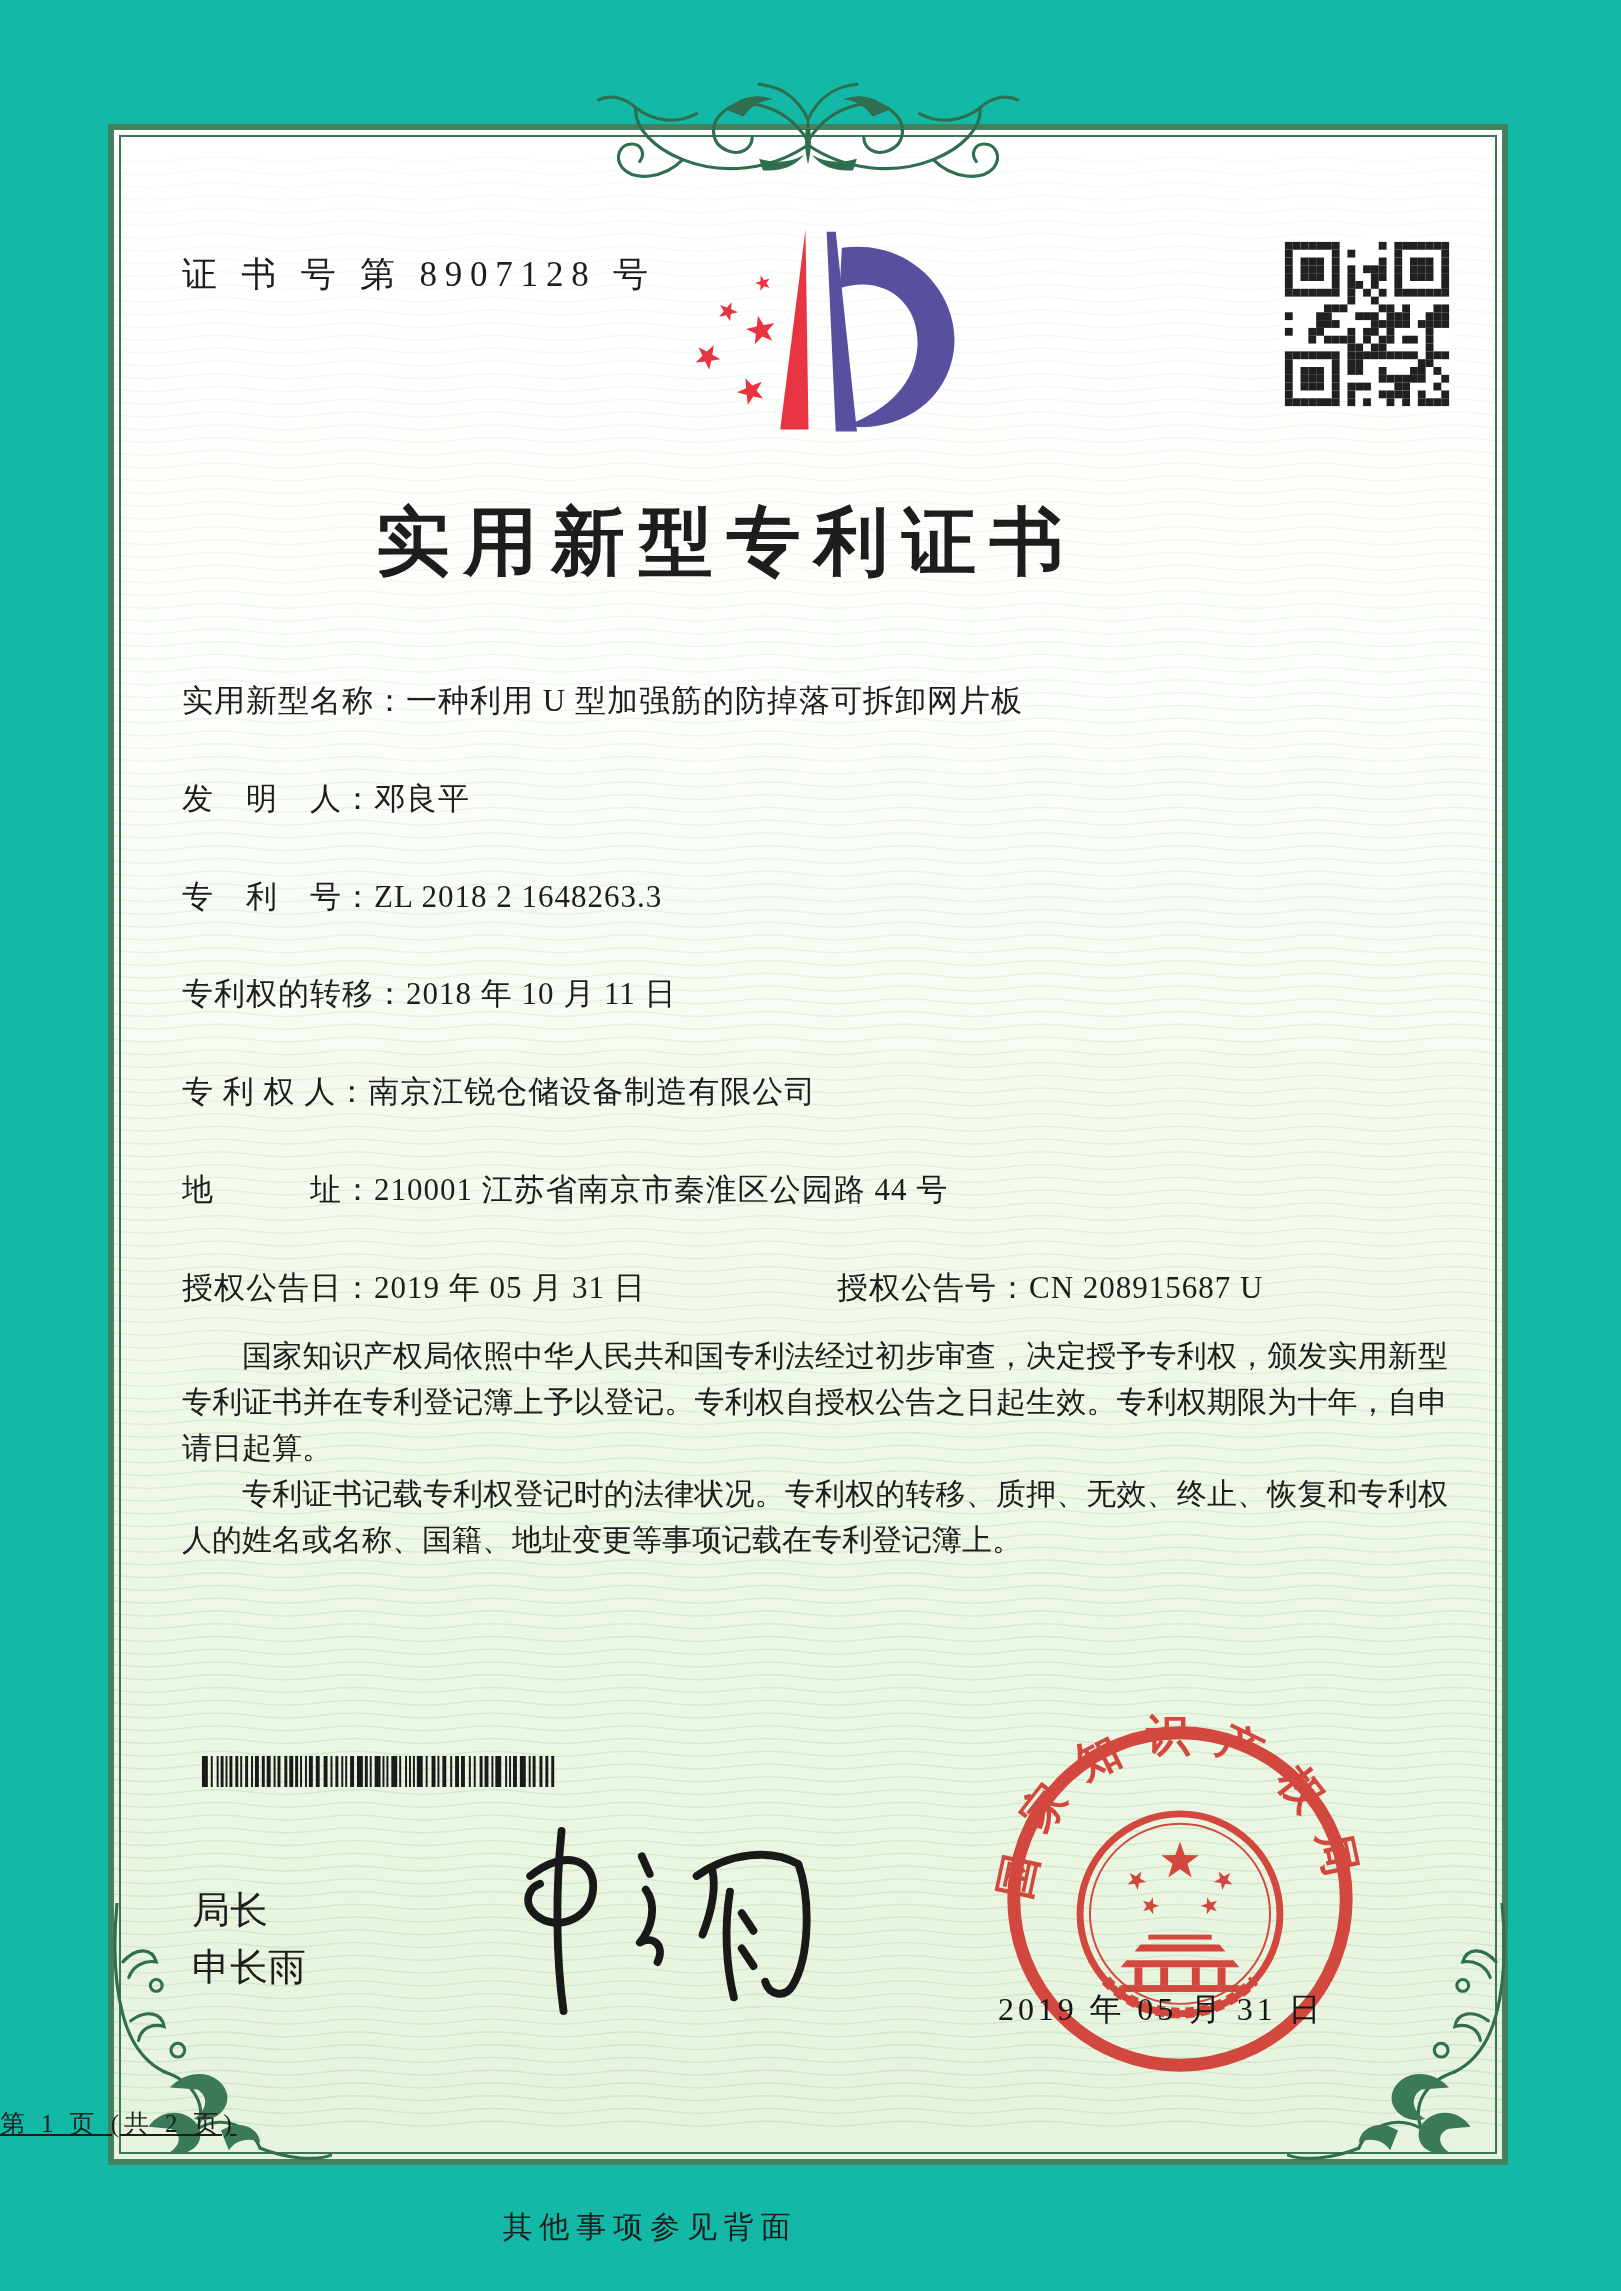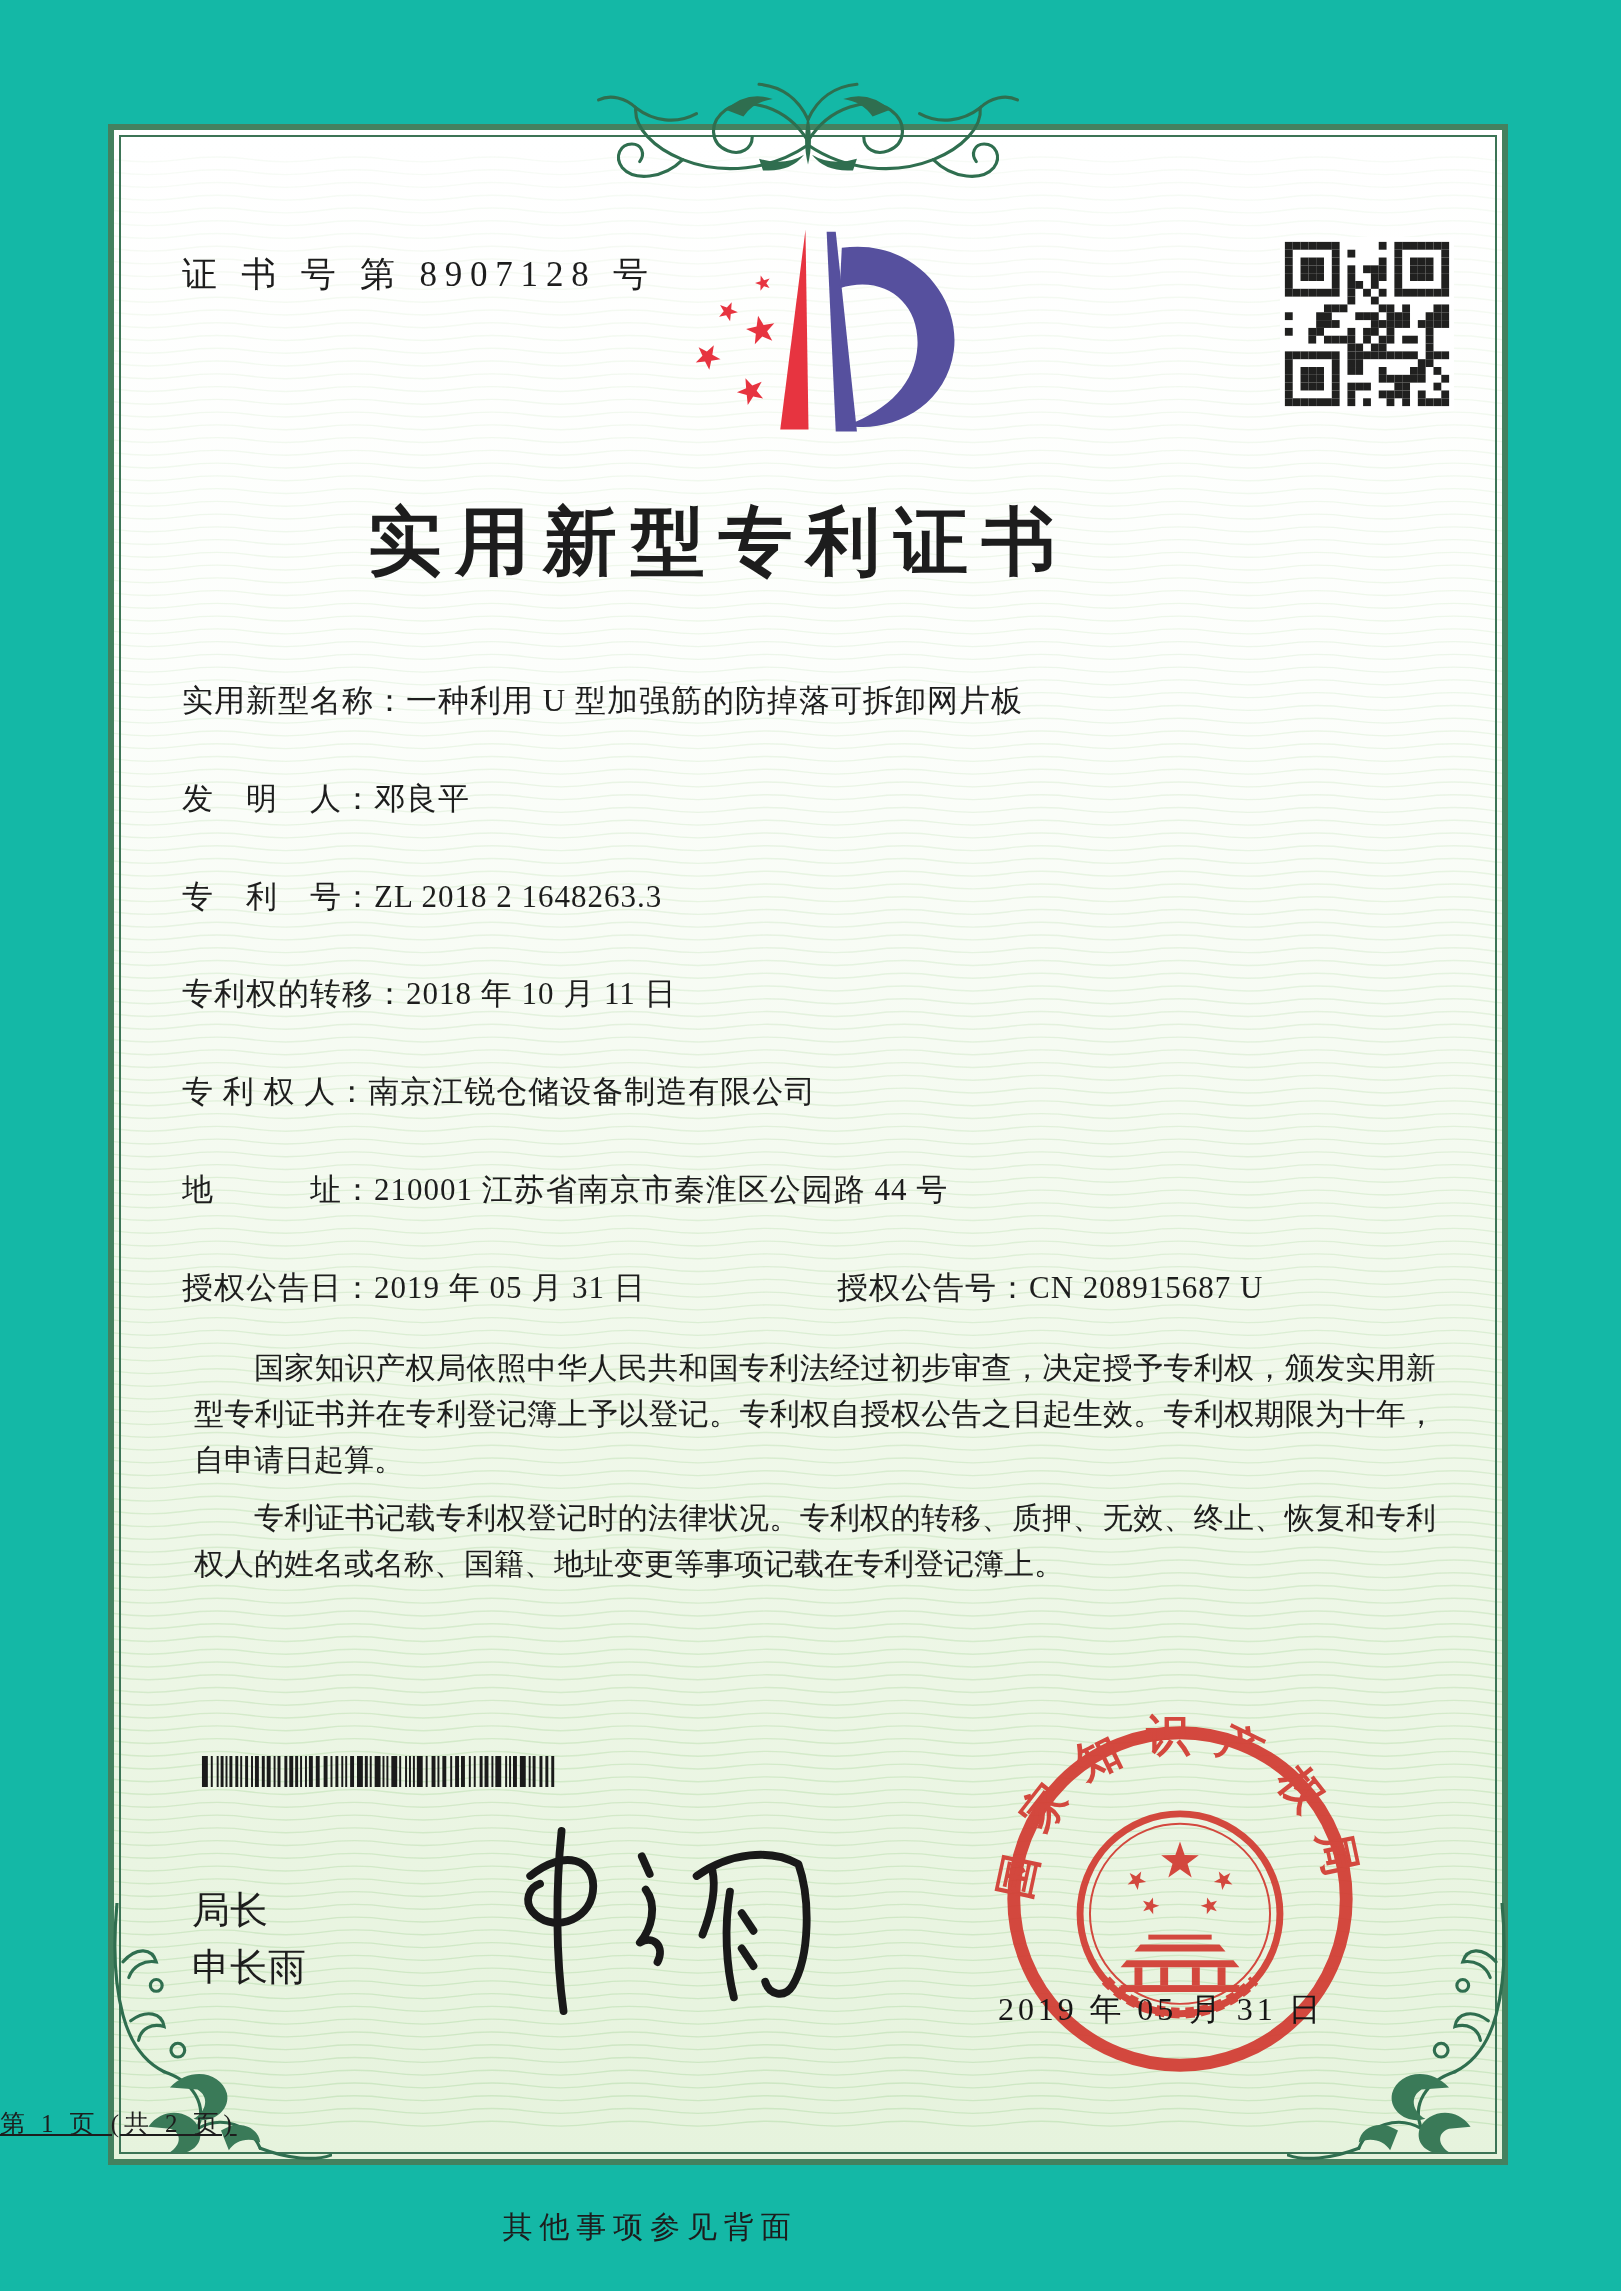--- a/index.html
+++ b/index.html
@@ -11,31 +11,31 @@
          background:linear-gradient(180deg,#ffffff 0%,#fcfefb 28%,#f0f8ea 62%,#e6f3dd 100%);}
   .frame-inner{position:absolute;inset:4.9px;border:2px solid #3c7456;pointer-events:none;}
   #waves{position:absolute;inset:0;width:100%;height:100%;}
   .orn-top{position:absolute;left:563px;top:51px;width:490px;height:137px;}
   .orn-bl{position:absolute;left:111px;top:1903px;width:221px;height:260px;}
   .orn-br{position:absolute;left:1287px;top:1903px;width:221px;height:260px;transform:scaleX(-1);}
   
   .cert-no{position:absolute;left:182px;top:251px;font-size:35px;letter-spacing:7.8px;}
   .logo{position:absolute;left:642px;top:196px;width:333px;height:245px;}
   .qr{position:absolute;left:1280px;top:237px;width:174px;height:174px;background:#fff;}
-  .title{position:absolute;left:0;top:493px;width:1437px;text-align:center;
+  .title{position:absolute;left:8px;top:493px;width:1437px;text-align:center;
          font-size:74px;font-weight:bold;letter-spacing:13.7px;}
   
   .fields{position:absolute;left:182px;top:680px;width:1274px;font-size:31px;letter-spacing:1px;}
   .fr{position:relative;height:98px;}
   .fr:nth-child(3){height:97px;}
   .fr .second{position:absolute;left:655px;top:0;}
   
   .paragraphs{position:absolute;left:182px;top:1333px;width:1266px;font-size:30px;
               line-height:46px;text-align:justify;}
-  .paragraphs p{margin:12px;text-indent:2em;}
+  .paragraphs p{margin:0;text-indent:2em;}
   
   .barcode{position:absolute;left:200px;top:1756px;width:365px;height:31px;}
   .director{position:absolute;left:192px;top:1882px;font-size:38px;line-height:57px;}
   .signature{position:absolute;left:495px;top:1819px;width:372px;height:204px;}
   .seal{position:absolute;left:992px;top:1711px;width:376px;height:376px;}
   .seal-date{position:absolute;left:998px;top:1988px;font-size:32px;letter-spacing:3.9px;z-index:3;color:#161616;}
   .page-no{position:absolute;left:0;top:2107px;width:1621px;text-align:left;font-size:25px;letter-spacing:4.9px;text-decoration:underline;}
   .back-note{position:absolute;left:0;top:2207px;width:1300px;text-align:center;font-size:30px;letter-spacing:6.9px;}
   svg{display:block;}
 </style>

